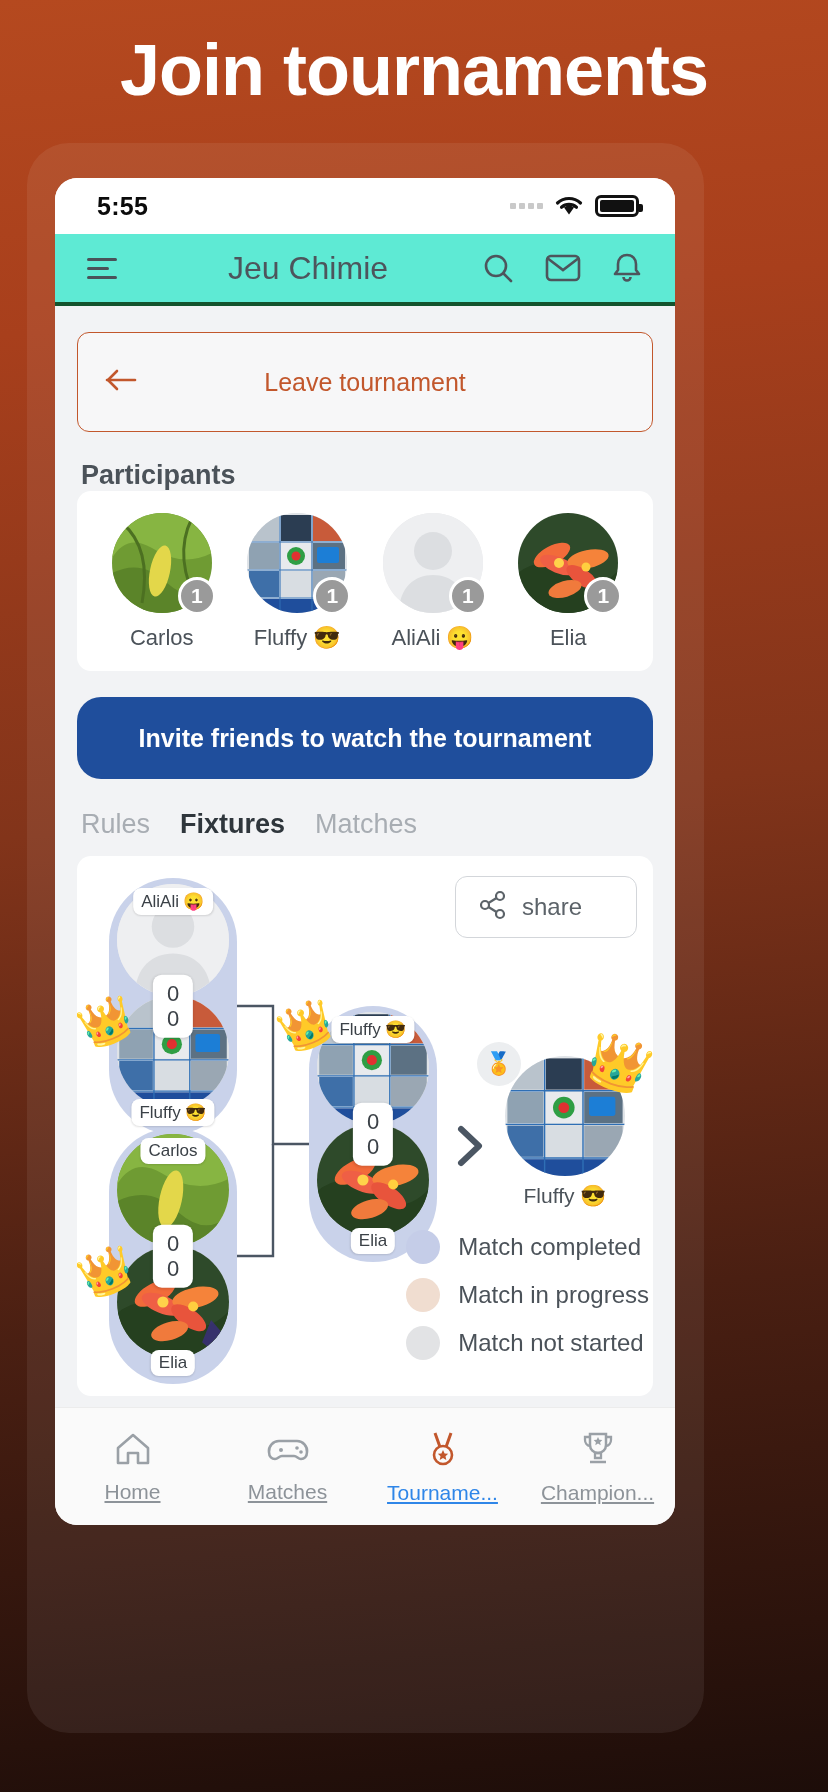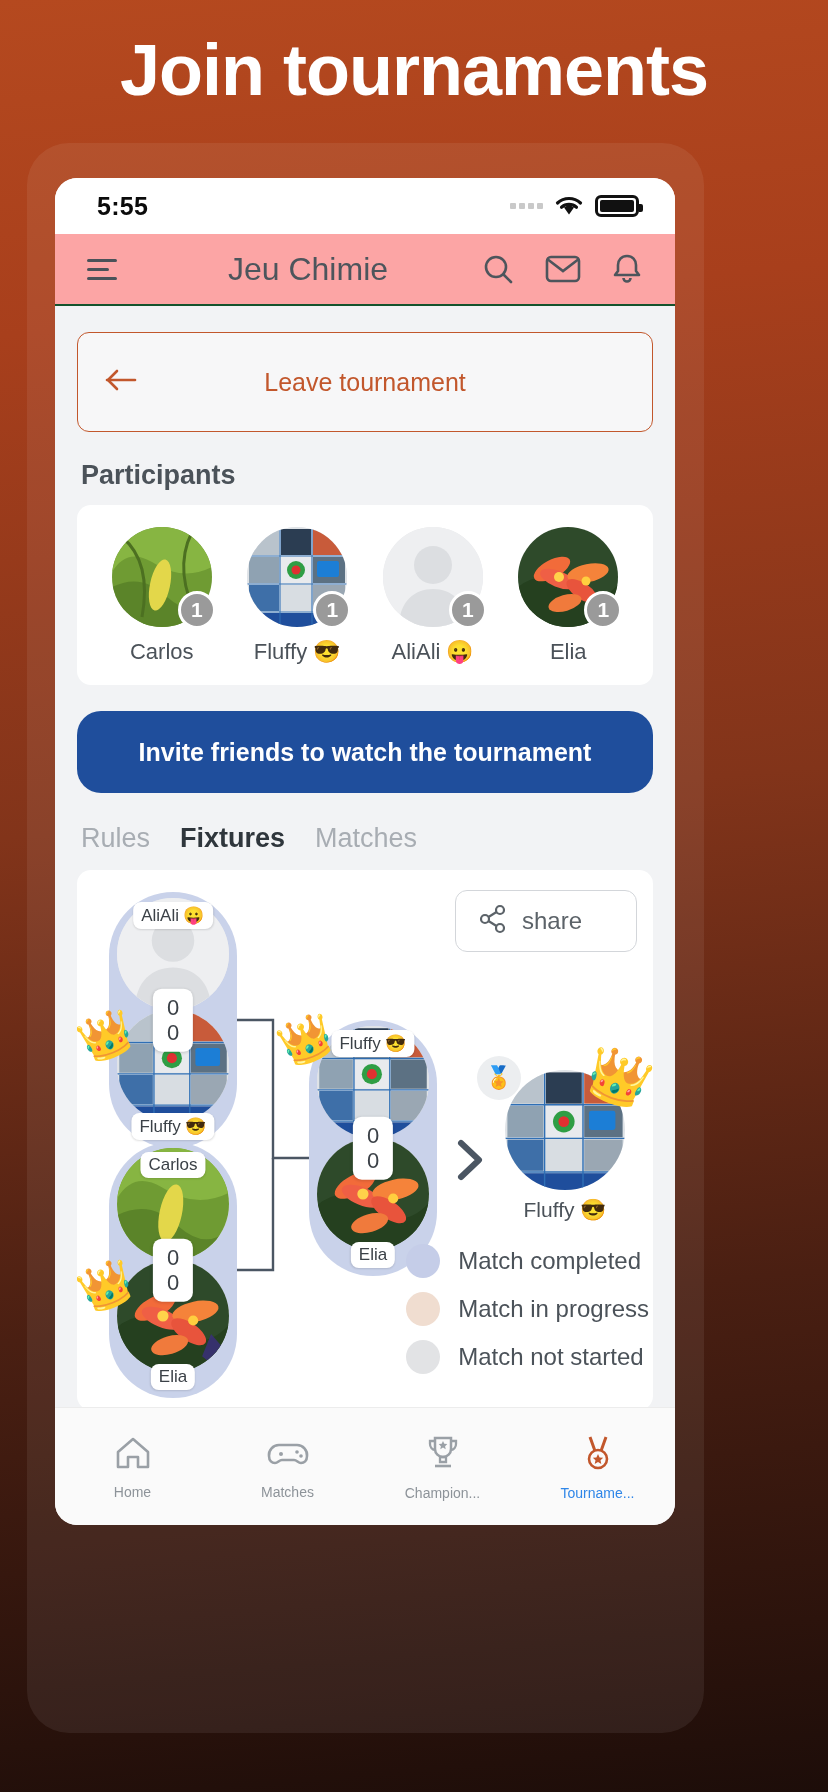--- a/index.html
+++ b/index.html
@@ -57,22 +57,22 @@
   .wifi { width: 30px; height: 22px; position: relative; }
   .battery { width: 44px; height: 22px; border: 3px solid #111; border-radius: 6px; position: relative; }
   .battery::after { content:''; position:absolute; right:-7px; top:6px; width:4px; height:8px; background:#111; border-radius:0 2px 2px 0; }
   .battery i { position: absolute; inset: 2px; background: #111; border-radius: 2px; display:block; }
 
   
   .app-header {
     height: 72px; flex: 0 0 72px;
     display: flex; align-items: center;
     padding: 0 26px;
-    background: #fca5a5;
-    border-bottom: 2px solid #14532d;
+    background: #5eead4;
+    border-bottom: 4px solid #14532d;
     gap: 8px;
   }
   .hamburger { width: 44px; display:flex; flex-direction:column; gap:6px; align-items:flex-start; padding-left: 6px;}
   .hamburger span { display:block; height: 3px; background: #4a5259; border-radius: 2px; }
   .hamburger span:nth-child(1){ width: 30px; }
   .hamburger span:nth-child(2){ width: 22px; }
   .hamburger span:nth-child(3){ width: 30px; }
   .app-title {
     flex: 1; text-align: center;
     font-size: 32px; color: #4d555c; font-weight: 400;
@@ -99,21 +99,21 @@
     position: relative;
     cursor: pointer;
   }
   .leave-arrow { position:absolute; left: 26px; top:50%; transform: translateY(-50%); }
   .leave-label {
     width: 100%; text-align: center;
     color: #c2572c; font-size: 25px;
   }
 
   .section-title {
-    margin: 28px 0 14px 4px;
+    margin: 28px 0 0 4px;
     font-size: 27px; font-weight: 700; color: #4b5259;
   }
 
   .participants-card {
     background: #fff;
     border-radius: 14px;
     padding: 22px 20px 20px 20px;
     display: flex; gap: 6px;
   }
   .participant { width: 25%; display: flex; flex-direction: column; align-items: center; }
@@ -196,21 +196,21 @@
   .legend-lbl { font-size: 24px; color: #4b5259; }
 
   
   .bottom-nav {
     flex: 0 0 118px; height: 118px;
     background: #fafafa;
     border-top: 1px solid #ececec;
     display: flex; align-items: center;
   }
   .nav-item { flex:1; display:flex; flex-direction:column; align-items:center; gap: 8px; cursor:pointer; }
-  .nav-lbl { font-size: 14px; color: #8d9399; }
+  .nav-lbl { font-size: 21px; color: #8d9399; text-decoration: underline; }
   .nav-item.active .nav-lbl { color: #2f86e8; }
 
   .avatar-img { width: 100%; height: 100%; display:block; }
 </style>
 </head>
 <body>
 
 <div class="banner">
   <div class="banner-title">Join tournaments</div>
 </div>
@@ -572,38 +572,38 @@
       <span>
         <svg width="44" height="38" viewBox="0 0 44 38">
             <path d="M13 11 h18 a10 10 0 0 1 10 11 c0 5 -3 7 -6 7 c-3 0 -4 -3 -7 -3 h-12 c-3 0 -4 3 -7 3 c-3 0 -6 -2 -6 -7 a10 10 0 0 1 10 -11 z" stroke="#9aa0a6" stroke-width="2.6" fill="none"></path>
             <circle cx="15" cy="20" r="2" fill="#9aa0a6"></circle>
             <circle cx="31" cy="18" r="1.8" fill="#9aa0a6"></circle>
             <circle cx="35" cy="22" r="1.8" fill="#9aa0a6"></circle>
           </svg>
       </span>
       <span class="nav-lbl">Matches</span>
     </div>
+    <div class="nav-item active">
+      <span>
+        <svg width="40" height="40" viewBox="0 0 40 40">
+            <path d="M12 4 L17 18 M28 4 L23 18" stroke="#c2572c" stroke-width="3" fill="none"></path>
+            <circle cx="20" cy="26" r="9" stroke="#c2572c" stroke-width="2.6" fill="none"></circle>
+            <path d="M20 21 l1.6 3.4 l3.6 .4 l-2.7 2.5 l.8 3.6 l-3.3 -1.9 l-3.3 1.9 l.8 -3.6 l-2.7 -2.5 l3.6 -.4 z" fill="#c2572c"></path>
+          </svg>
+      </span>
+      <span class="nav-lbl">Tourname...</span>
+    </div>
     <div class="nav-item">
       <span>
         <svg width="40" height="40" viewBox="0 0 40 40">
             <path d="M12 5 h16 v11 a8 8 0 0 1 -16 0 z" stroke="#9aa0a6" stroke-width="2.5" fill="none"></path>
             <path d="M12 8 h-5 v3 a6 6 0 0 0 5 6" stroke="#9aa0a6" stroke-width="2.3" fill="none"></path>
             <path d="M28 8 h5 v3 a6 6 0 0 1 -5 6" stroke="#9aa0a6" stroke-width="2.3" fill="none"></path>
             <path d="M17 24 h6 v5 h-6 z" stroke="#9aa0a6" stroke-width="2.3" fill="none"></path>
             <path d="M12 33 h16" stroke="#9aa0a6" stroke-width="2.6"></path>
             <path d="M20 8 l1.3 2.8 l3 .3 l-2.2 2.1 l.6 3 l-2.7 -1.6 l-2.7 1.6 l.6 -3 l-2.2 -2.1 l3 -.3 z" fill="#9aa0a6"></path>
           </svg>
       </span>
       <span class="nav-lbl">Champion...</span>
     </div>
-    <div class="nav-item active">
-      <span>
-        <svg width="40" height="40" viewBox="0 0 40 40">
-            <path d="M12 4 L17 18 M28 4 L23 18" stroke="#c2572c" stroke-width="3" fill="none"></path>
-            <circle cx="20" cy="26" r="9" stroke="#c2572c" stroke-width="2.6" fill="none"></circle>
-            <path d="M20 21 l1.6 3.4 l3.6 .4 l-2.7 2.5 l.8 3.6 l-3.3 -1.9 l-3.3 1.9 l.8 -3.6 l-2.7 -2.5 l3.6 -.4 z" fill="#c2572c"></path>
-          </svg>
-      </span>
-      <span class="nav-lbl">Tourname...</span>
-    </div>
   </div>
 
 </div>
 
 </body></html>

